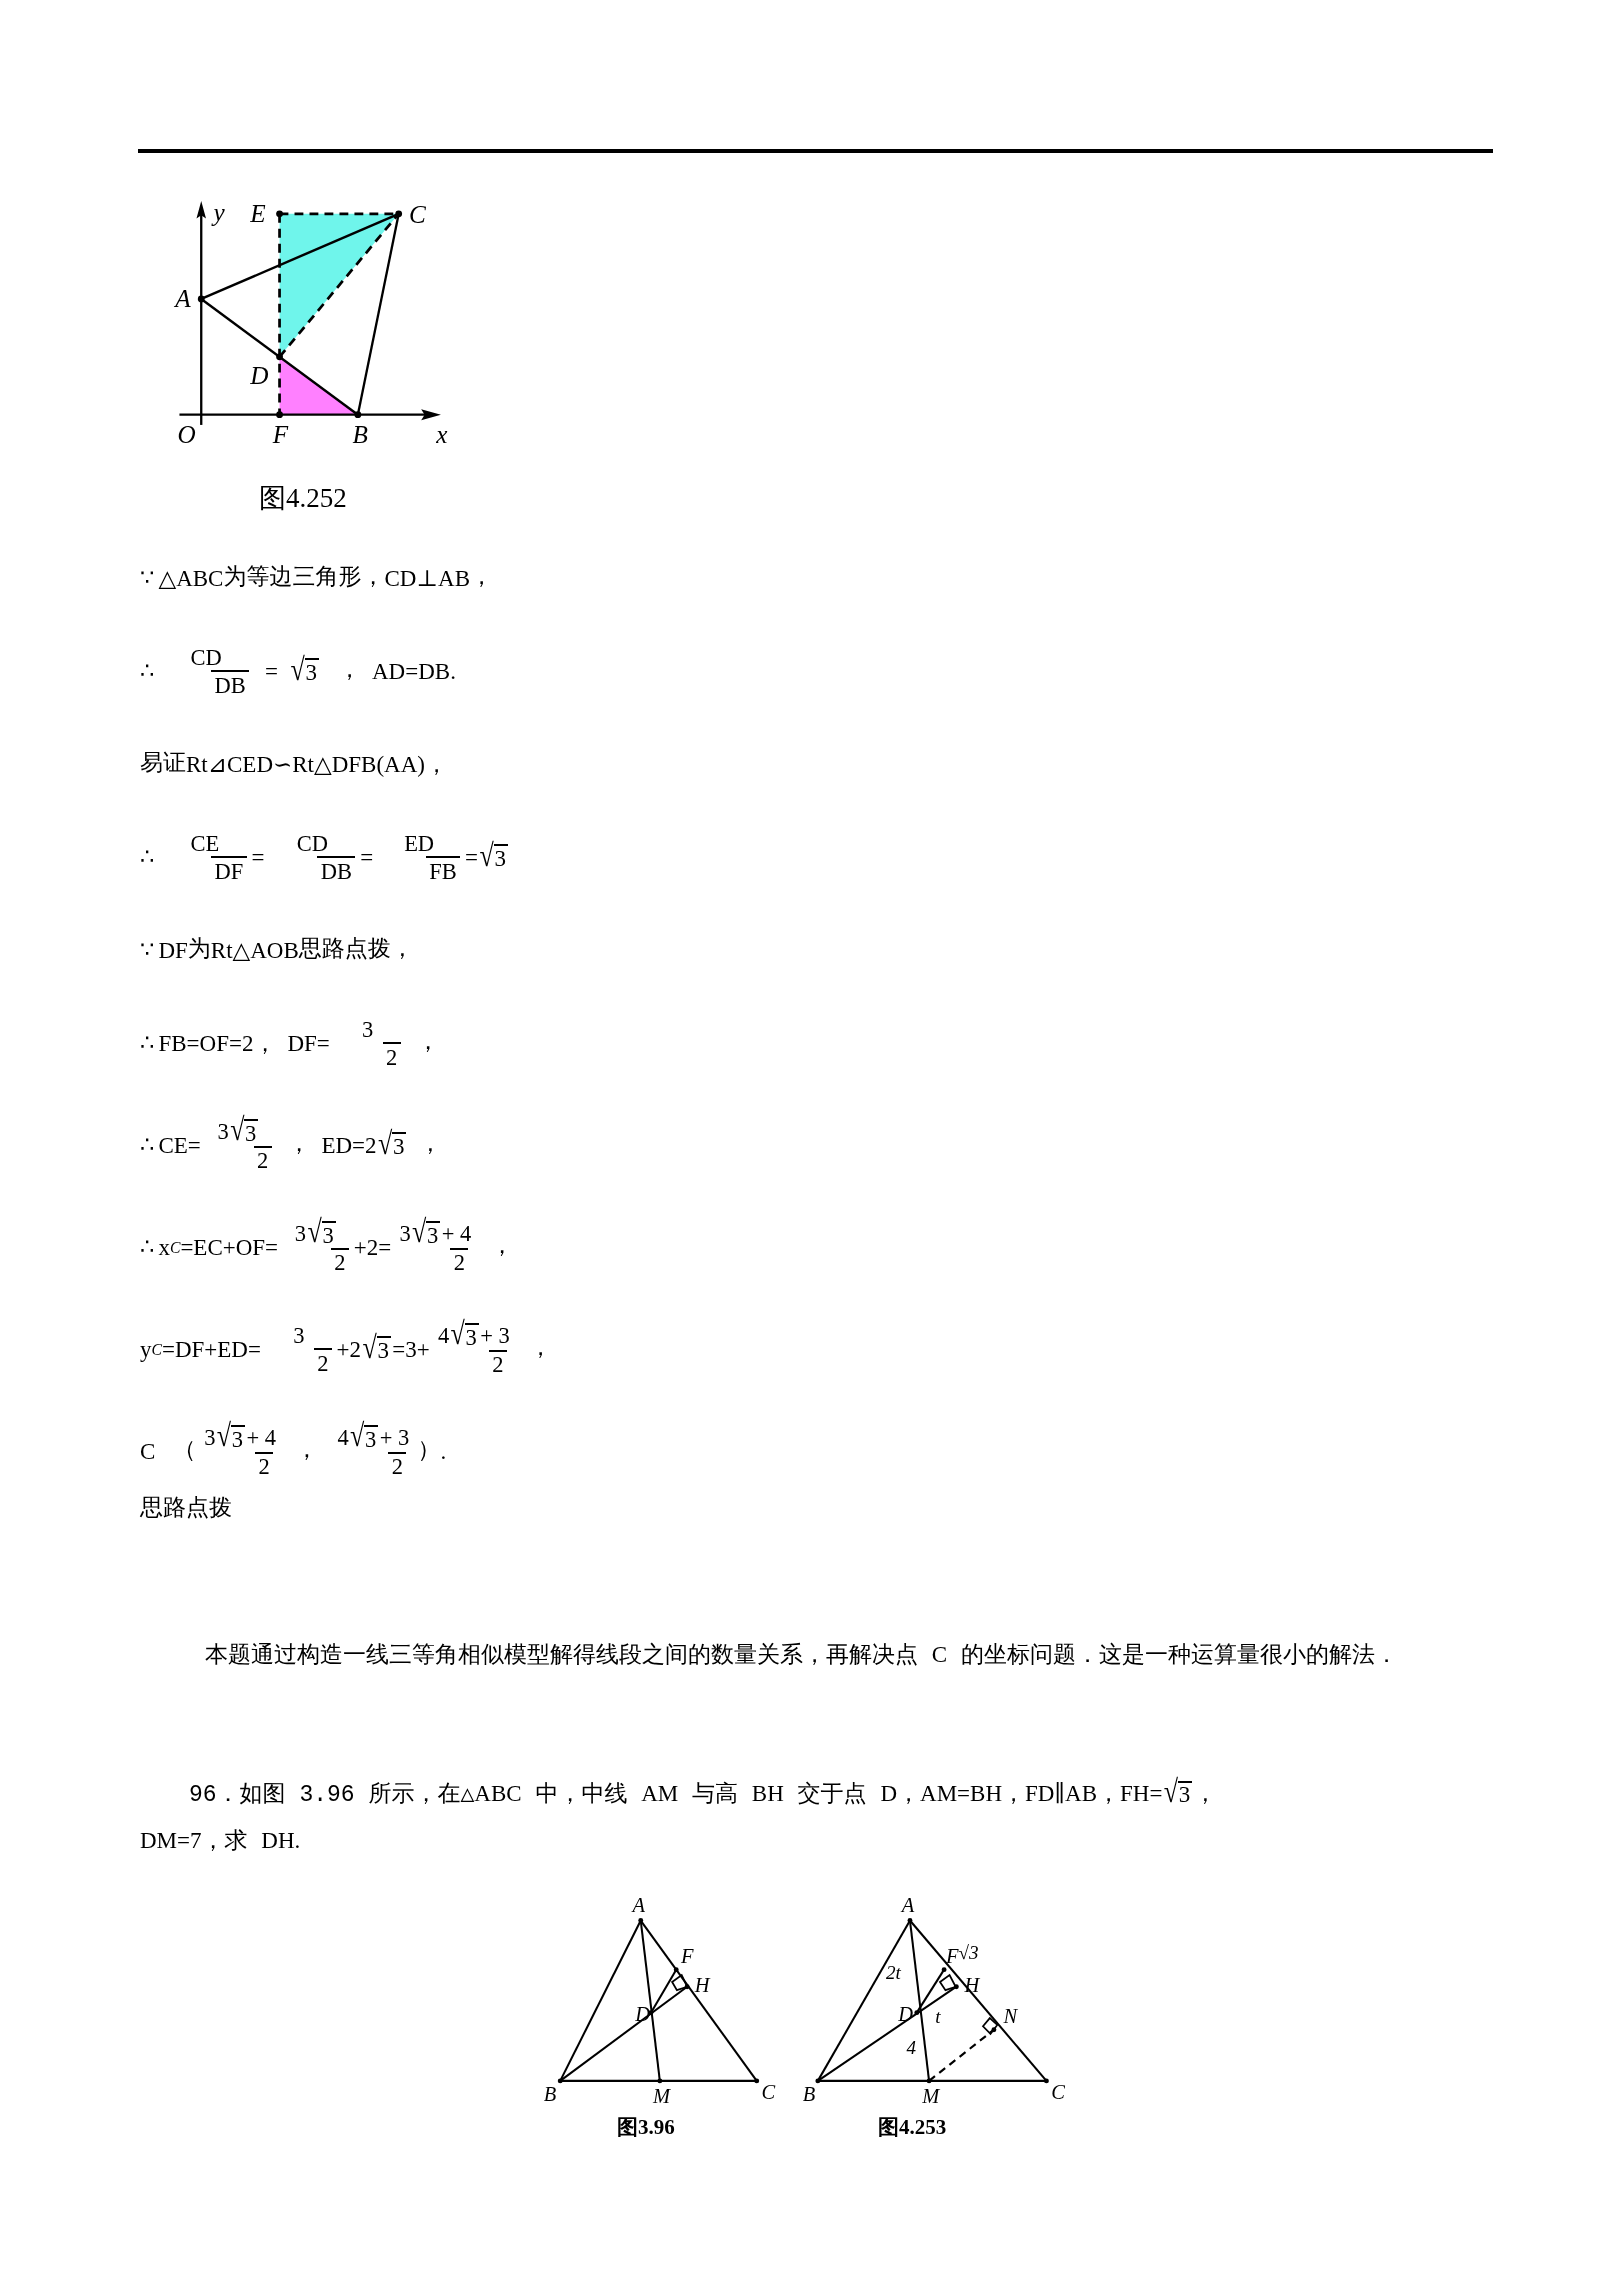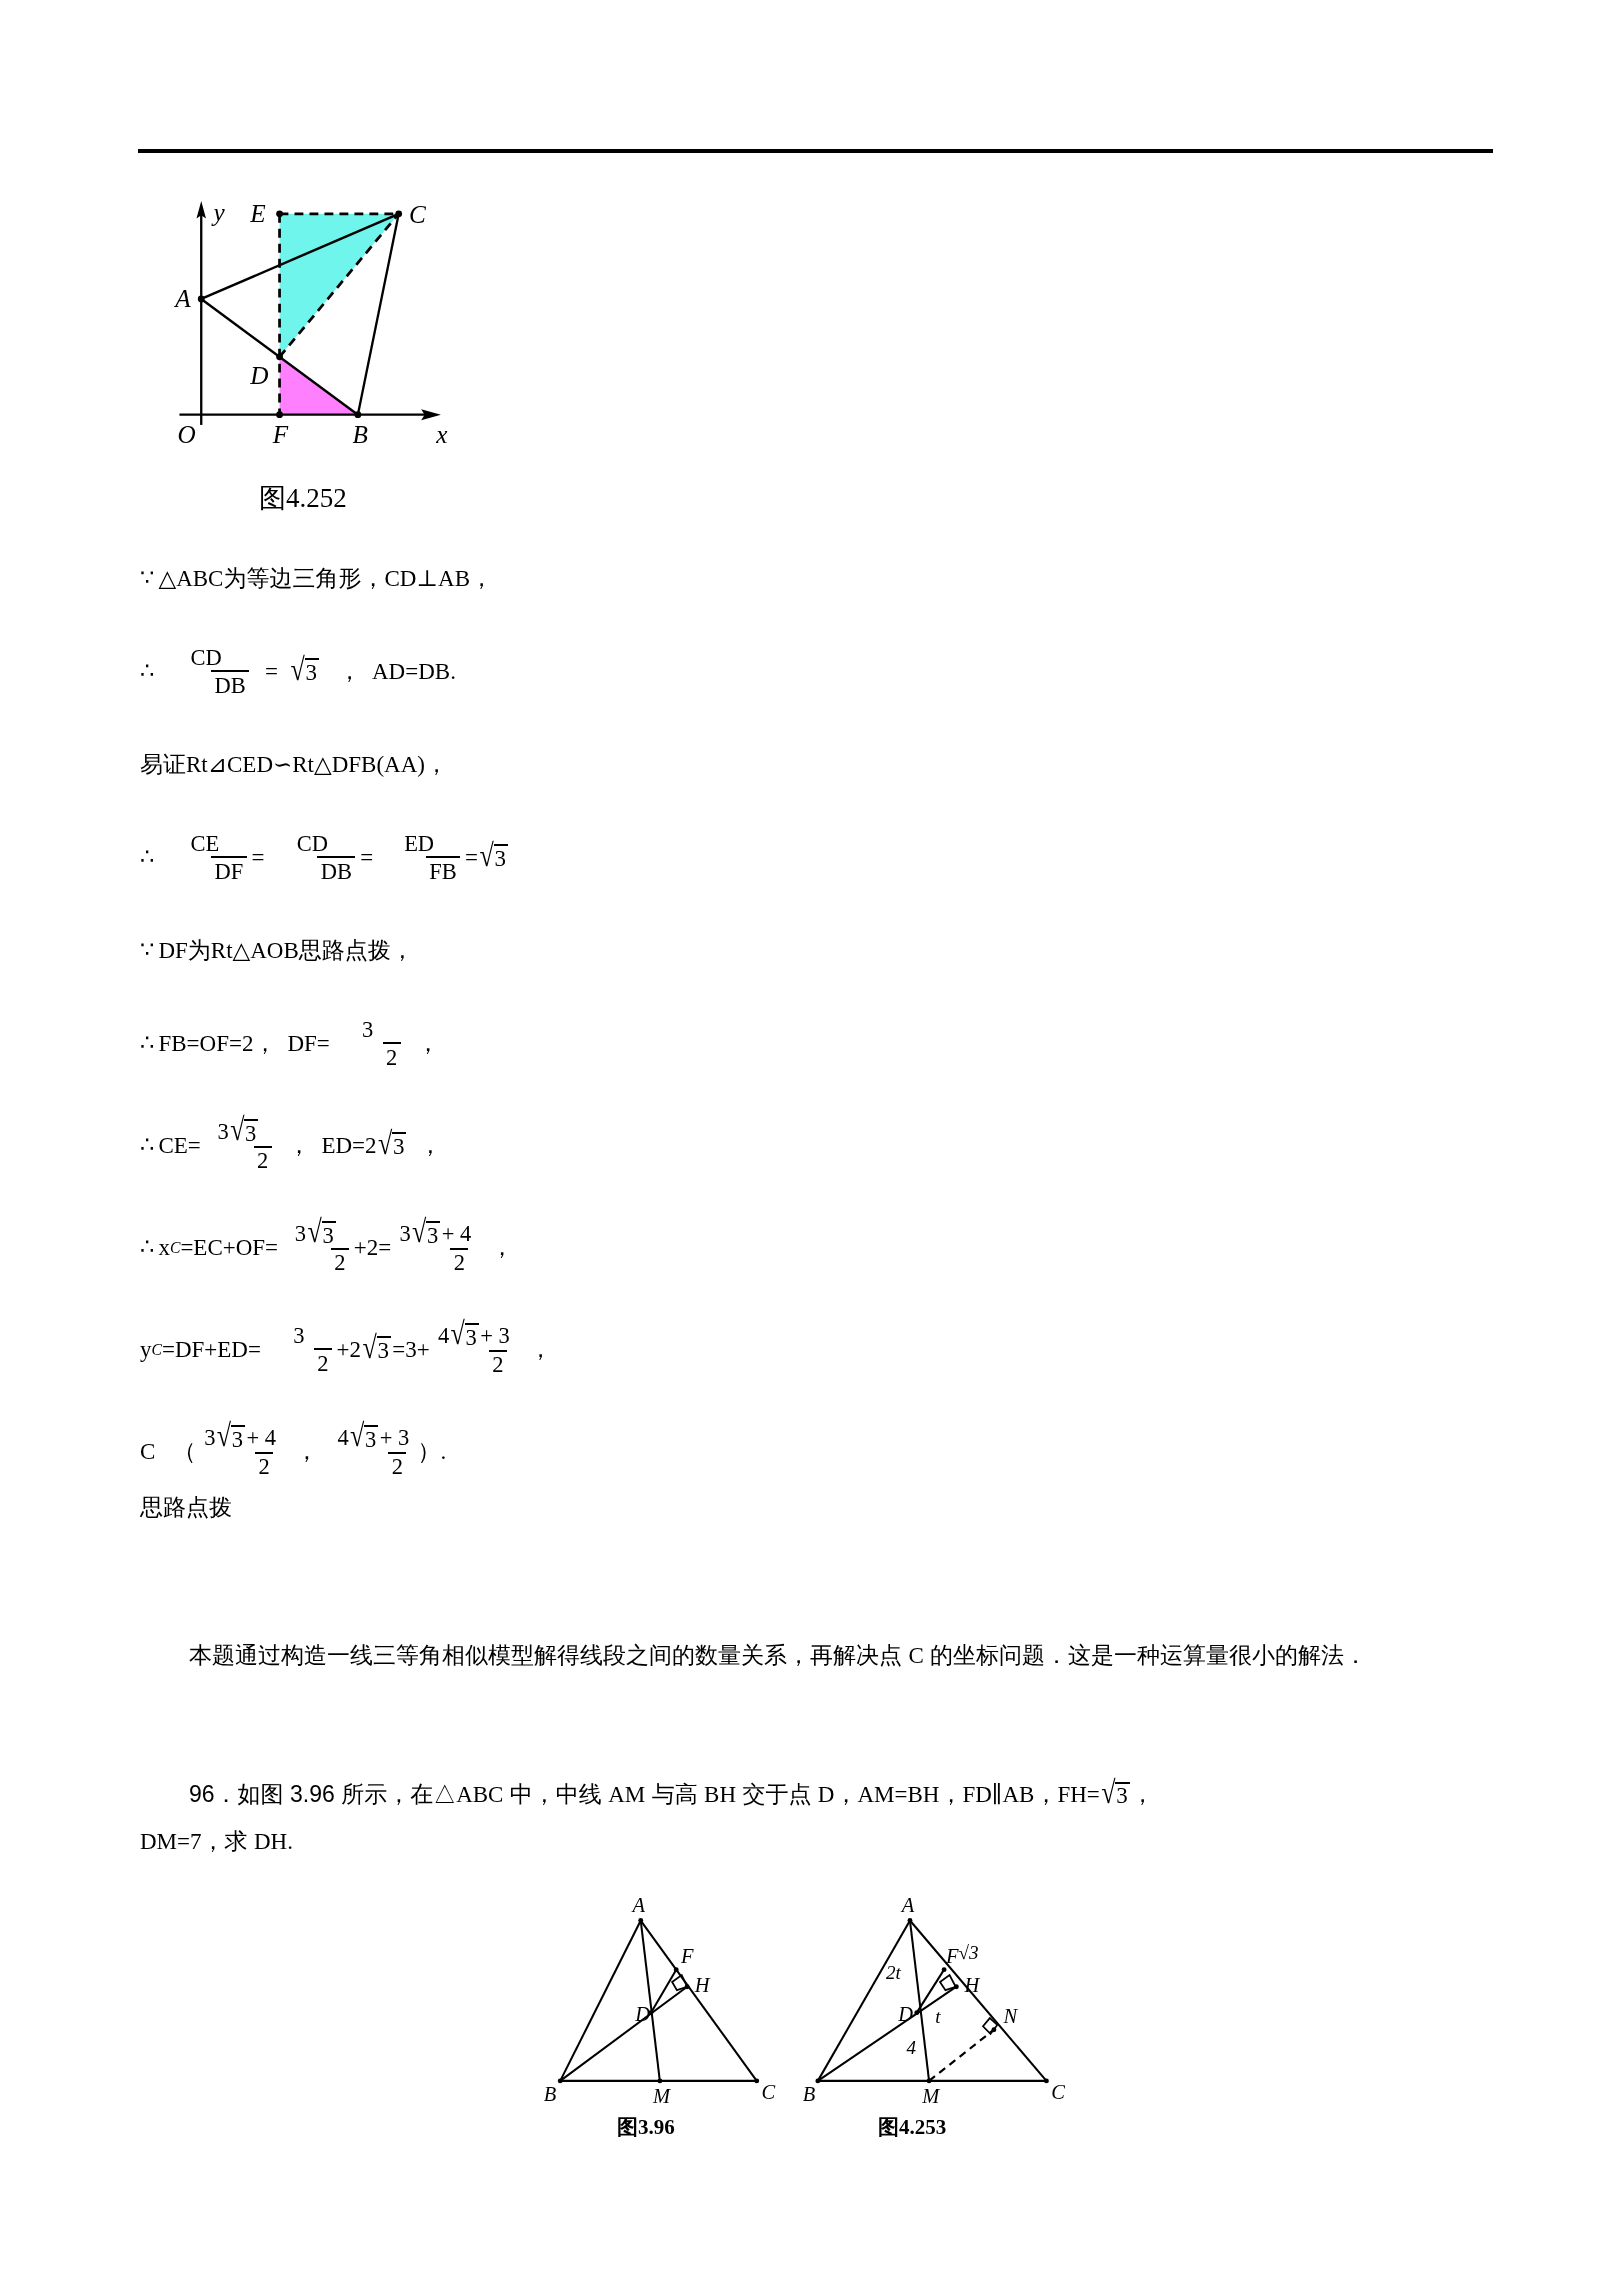--- a/index.html
+++ b/index.html
@@ -101,39 +101,39 @@
     margin-top: 0.7px;
   }
 
   .sub {
     font-size: 15.7px;
     vertical-align: sub;
     font-style: italic;
   }
   .sp { display: inline-block; width: 11px; }
   .spw { display: inline-block; width: 17.7px; }
-  .cn { font-family: Liberation Sans, sans-serif; font-style: normal; }
+  .cn { font-family: Liberation Mono, monospace; font-style: normal; }
 
   .therefore, .because {
     font-size: 22.5px;
     margin-right: 4.1px;
     display: inline-block;
   }
 
   .section-head {
     position: absolute;
     left: 140px;
     top: 1492px;
     font-size: 23px;
     font-family: "DejaVu Sans", "Liberation Sans", sans-serif;
     white-space: nowrap;
   }
   .para {
     position: absolute;
-    left: 140px;
+    left: 156px;
     top: 1638px;
     width: 1360px;
     font-size: 23px;
     line-height: 1.52;
     text-align: justify;
   }
   .para .indent { display: inline-block; width: 49px; }
 
   .prob {
     position: absolute;

